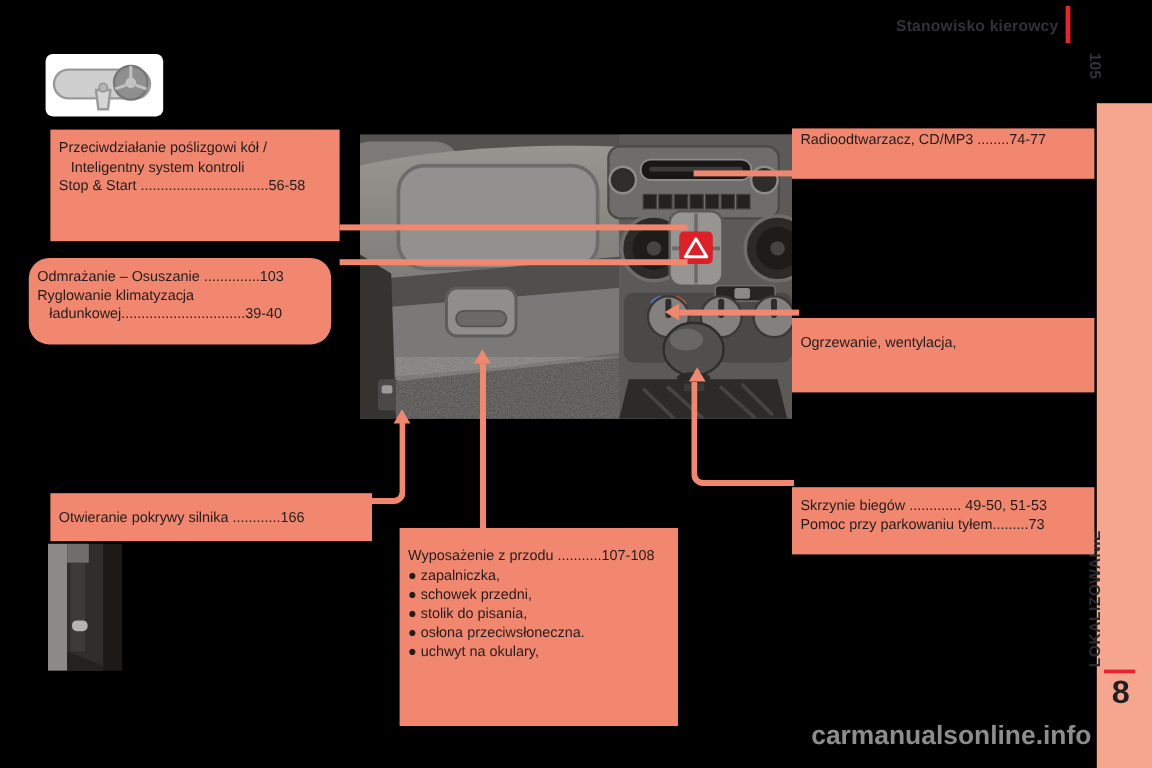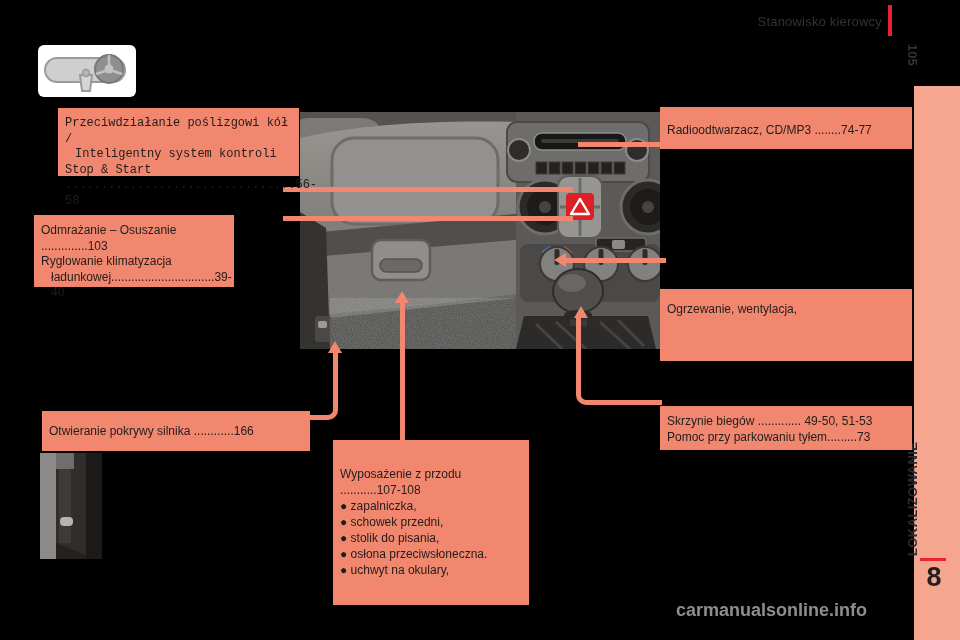--- a/index.html
+++ b/index.html
@@ -1,19 +1,19 @@
 <!DOCTYPE html>
 <html style="--boxbg: #F0876E; --sidebarbg: #F6A68F; --accentred: #E8232E; --hazardred: #DD2025;"><head>
 <meta charset="utf-8">
 <style>
   html,body{margin:0;padding:0;background:#000;}
   #page{position:relative;width:960px;height:640px;background:#000;overflow:hidden;
         font-family:"Liberation Sans",sans-serif;}
   
-  .hdr-title{position:absolute;top:14px;right:78px;font-size:13px;font-weight:normal;
+  .hdr-title{position:absolute;top:14px;right:78px;font-size:13px;font-weight:bold;
              color:#33323a;letter-spacing:.2px;}
   .hdr-redline{position:absolute;top:5px;left:888px;width:4px;height:31px;background:var(--accentred);}
   .pagenum{position:absolute;left:920px;top:44px;width:36px;height:16px;
            transform:rotate(90deg);transform-origin:top left;
            font-size:13px;font-weight:bold;color:#33323a;}
   
   .sidebar{position:absolute;left:914px;top:86px;width:46px;height:554px;background:var(--sidebarbg);}
   .chapter-label{position:absolute;left:923px;top:436px;width:120px;height:18px;
                  transform:rotate(-90deg);transform-origin:left bottom;top:538px;
                  font-size:13px;font-weight:bold;color:#2b2a30;letter-spacing:.4px;white-space:nowrap;}
@@ -32,21 +32,21 @@
            border-bottom-right-radius:10px;box-sizing:border-box;}
   .arr-up{position:absolute;width:0;height:0;border-left:7px solid transparent;
           border-right:7px solid transparent;border-bottom:12px solid var(--boxbg);}
   .arr-left{position:absolute;width:0;height:0;border-top:7px solid transparent;
             border-bottom:7px solid transparent;border-right:12px solid var(--boxbg);}
   
   .pictogram{position:absolute;left:38px;top:45px;width:98px;height:52px;background:#fff;border-radius:6px;}
   .dash{position:absolute;left:300px;top:112px;width:360px;height:237px;}
   .doorphoto{position:absolute;left:40px;top:453px;width:62px;height:106px;}
   
-  .watermark{position:absolute;left:676px;top:600px;font-size:18px;font-weight:bold;
+  .watermark{position:absolute;left:676px;top:600px;font-size:22px;font-weight:bold;
              color:#9a9a9a;opacity:.92;letter-spacing:0;}
 </style>
 </head>
 <body>
 
 <div id="page">
 
   <div class="hdr-title">Stanowisko kierowcy</div>
   <div class="hdr-redline"></div>
   <div class="pagenum">105</div>
@@ -187,50 +187,50 @@
   <div class="hline" style="left:578px;top:142px;width:84px;height:5px;"></div>
   <div class="hline" style="left:566px;top:258px;width:100px;height:5px;"></div>
   <div class="arr-left" style="left:554px;top:253px;"></div>
   <div class="elbow-r" style="left:272px;top:352px;width:66px;height:68px;"></div>
   <div class="arr-up" style="left:328px;top:341px;"></div>
   <div class="vline" style="left:400px;top:303px;width:5px;height:140px;"></div>
   <div class="arr-up" style="left:395px;top:291px;"></div>
   <div class="elbow-l" style="left:576px;top:318px;width:86px;height:87px;"></div>
   <div class="arr-up" style="left:574px;top:306px;"></div>
 
-  <div class="box" style="left:58px;top:108px;width:241px;height:68px;font-family:Liberation Mono, monospace;">
+  <div class="box" style="left:42px;top:108px;width:241px;height:93px;">
     <div>Przeciwdziałanie poślizgowi kół /</div>
     <div class="ind">Inteligentny system kontroli</div>
     <div>Stop &amp; Start ................................56-58</div>
   </div>
 
-  <div class="box" style="left:34px;top:215px;width:200px;height:72px;">
+  <div class="box" style="left:24px;top:215px;width:252px;height:72px;border-radius:17px;">
     <div>Odmrażanie – Osuszanie ..............103</div>
     <div>Ryglowanie klimatyzacja</div>
     <div class="ind">ładunkowej...............................39-40</div>
   </div>
 
   <div class="box" style="left:42px;top:411px;width:268px;height:40px;padding-top:13px;">
     <div>Otwieranie pokrywy silnika ............166</div>
   </div>
 
-  <div class="box" style="left:660px;top:107px;width:252px;height:42px;padding-top:16px;">
+  <div class="box" style="left:660px;top:107px;width:252px;height:42px;padding-top:2px;">
     <div>Radioodtwarzacz, CD/MP3 ........74-77</div>
   </div>
 
-  <div class="box" style="left:660px;top:265px;width:252px;height:72px;padding-top:13px;margin-top:24px;">
+  <div class="box" style="left:660px;top:265px;width:252px;height:62px;padding-top:13px;">
     <div>Ogrzewanie, wentylacja,</div>
   </div>
 
-  <div class="box" style="left:660px;top:406px;width:252px;height:44px;">
+  <div class="box" style="left:660px;top:406px;width:252px;height:56px;">
     <div>Skrzynie biegów ............. 49-50, 51-53</div>
     <div>Pomoc przy parkowaniu tyłem.........73</div>
   </div>
 
-  <div class="box" style="left:333px;top:440px;width:196px;height:165px;padding-top:26px;line-height:16px;">
+  <div class="box" style="left:333px;top:440px;width:232px;height:165px;padding-top:15px;line-height:16px;">
     <div>Wyposażenie z przodu ...........107-108</div>
     <div>● zapalniczka,</div>
     <div>● schowek przedni,</div>
     <div>● stolik do pisania,</div>
     <div>● osłona przeciwsłoneczna.</div>
     <div>● uchwyt na okulary,</div>
   </div>
 
   <div class="watermark">carmanualsonline.info</div>
 

